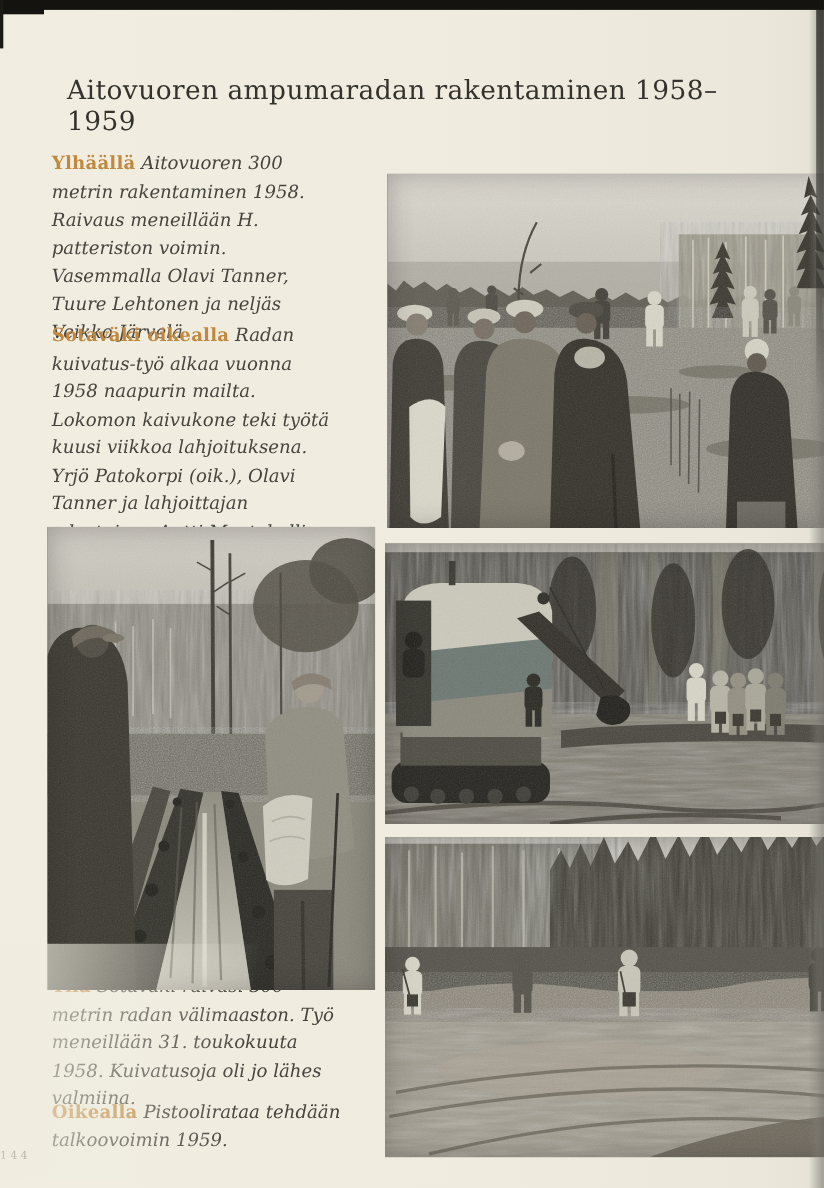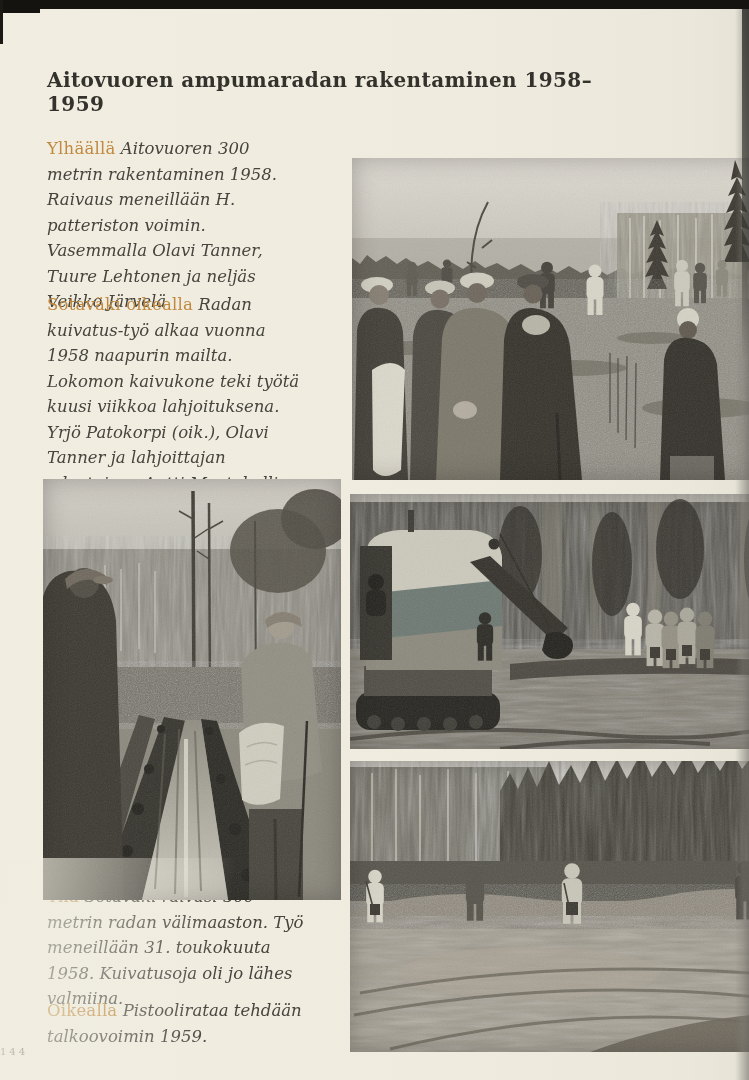--- a/index.html
+++ b/index.html
@@ -11,25 +11,25 @@
   .edge-top{position:absolute;left:0;top:0;width:749px;height:9px;background:#15130f;z-index:8;}
   .edge-top-nub{position:absolute;left:0;top:0;width:40px;height:13px;background:#15130f;z-index:8;}
   .edge-left{position:absolute;left:0;top:0;width:3px;height:44px;background:#1b1914;z-index:8;}
   .edge-right{position:absolute;right:0;top:0;width:14px;height:1080px;z-index:7;
       background:linear-gradient(90deg,rgba(138,136,128,0) 0%,rgba(130,128,120,.40) 55%,rgba(110,108,102,.60) 100%);}
   .edge-right-dark{position:absolute;right:0;top:0;width:7px;height:360px;z-index:7;
       background:linear-gradient(180deg,rgba(30,29,25,.75) 0%,rgba(30,29,25,.45) 70%,rgba(30,29,25,0) 100%);}
   .scan-fade{position:absolute;left:0;top:858px;width:322px;height:215px;z-index:5;pointer-events:none;
       background:linear-gradient(97deg,rgba(239,236,224,.78) 0%,rgba(239,236,224,.35) 40%,rgba(239,236,224,0) 68%);}
 
-  .title{position:absolute;left:47px;top:68px;width:600px;margin:0;
-         font-size:20px;font-weight:bold;letter-spacing:.4px;color:#34322d;}
+  .title{position:absolute;left:61px;top:68px;width:600px;margin:0;
+         font-size:24px;font-weight:normal;letter-spacing:.4px;color:#34322d;}
   .caption{position:absolute;left:47px;margin:0;font-style:italic;
            font-size:16.5px;line-height:25.5px;color:#46443e;}
-  .caption .lead{font-style:normal;font-weight:normal;color:#c0893f;letter-spacing:.2px;text-align:right;}
+  .caption .lead{font-style:normal;font-weight:bold;color:#c0893f;letter-spacing:.2px;text-align:right;}
   .cap1{top:136px;width:258px;}
   .cap2{top:292px;width:263px;}
   .cap3{top:884px;width:263px;}
   .cap4{top:998px;width:263px;}
 
   .photo{position:absolute;overflow:hidden;background:#8b887d;}
   .photo svg{display:block;width:100%;height:100%;}
   .photo::after{content:"";position:absolute;inset:0;box-shadow:inset 0 0 24px rgba(36,34,29,.30);}
   .p1{left:312px;top:142px;width:426px;height:322px;}
   .p2{left:3px;top:463px;width:298px;height:421px;}

